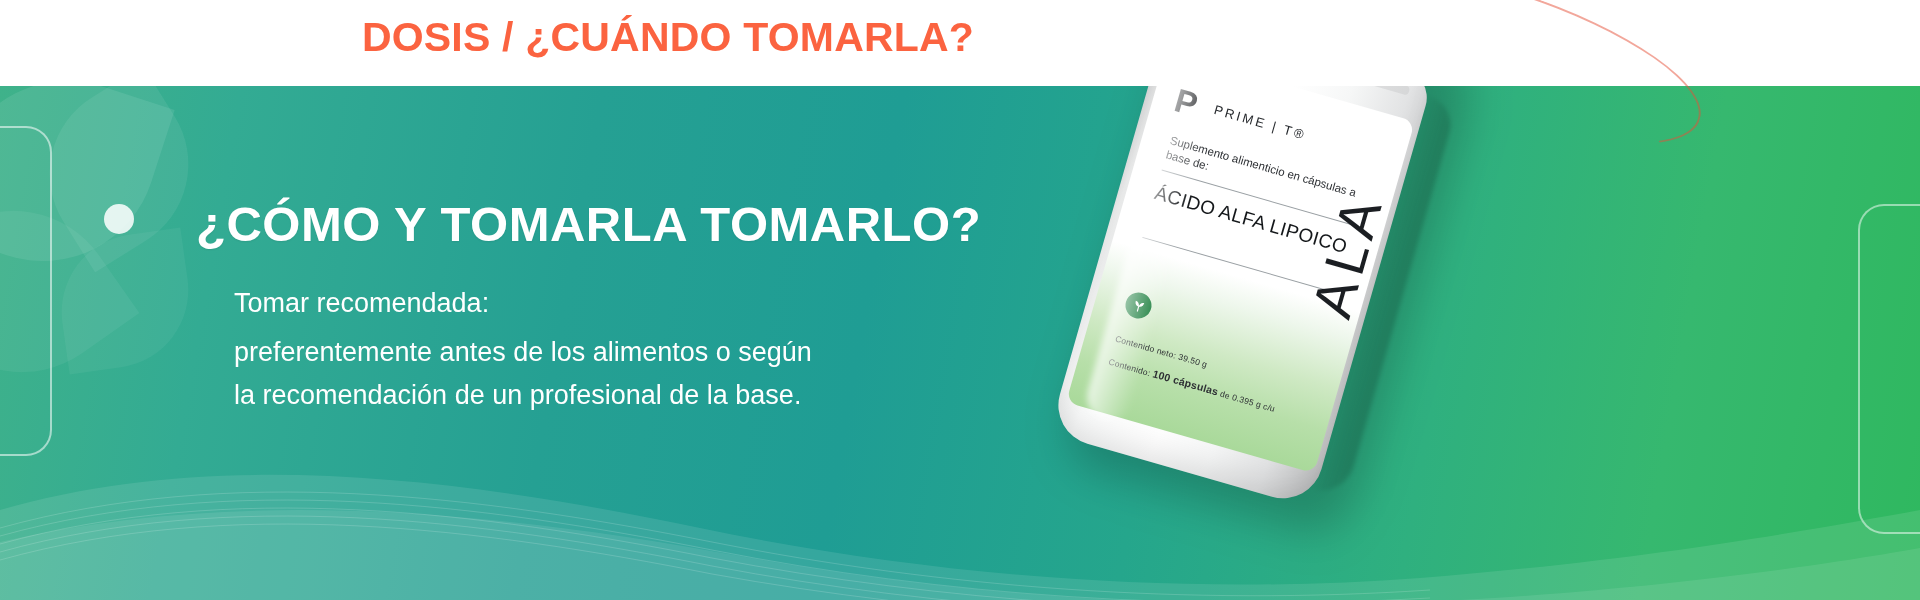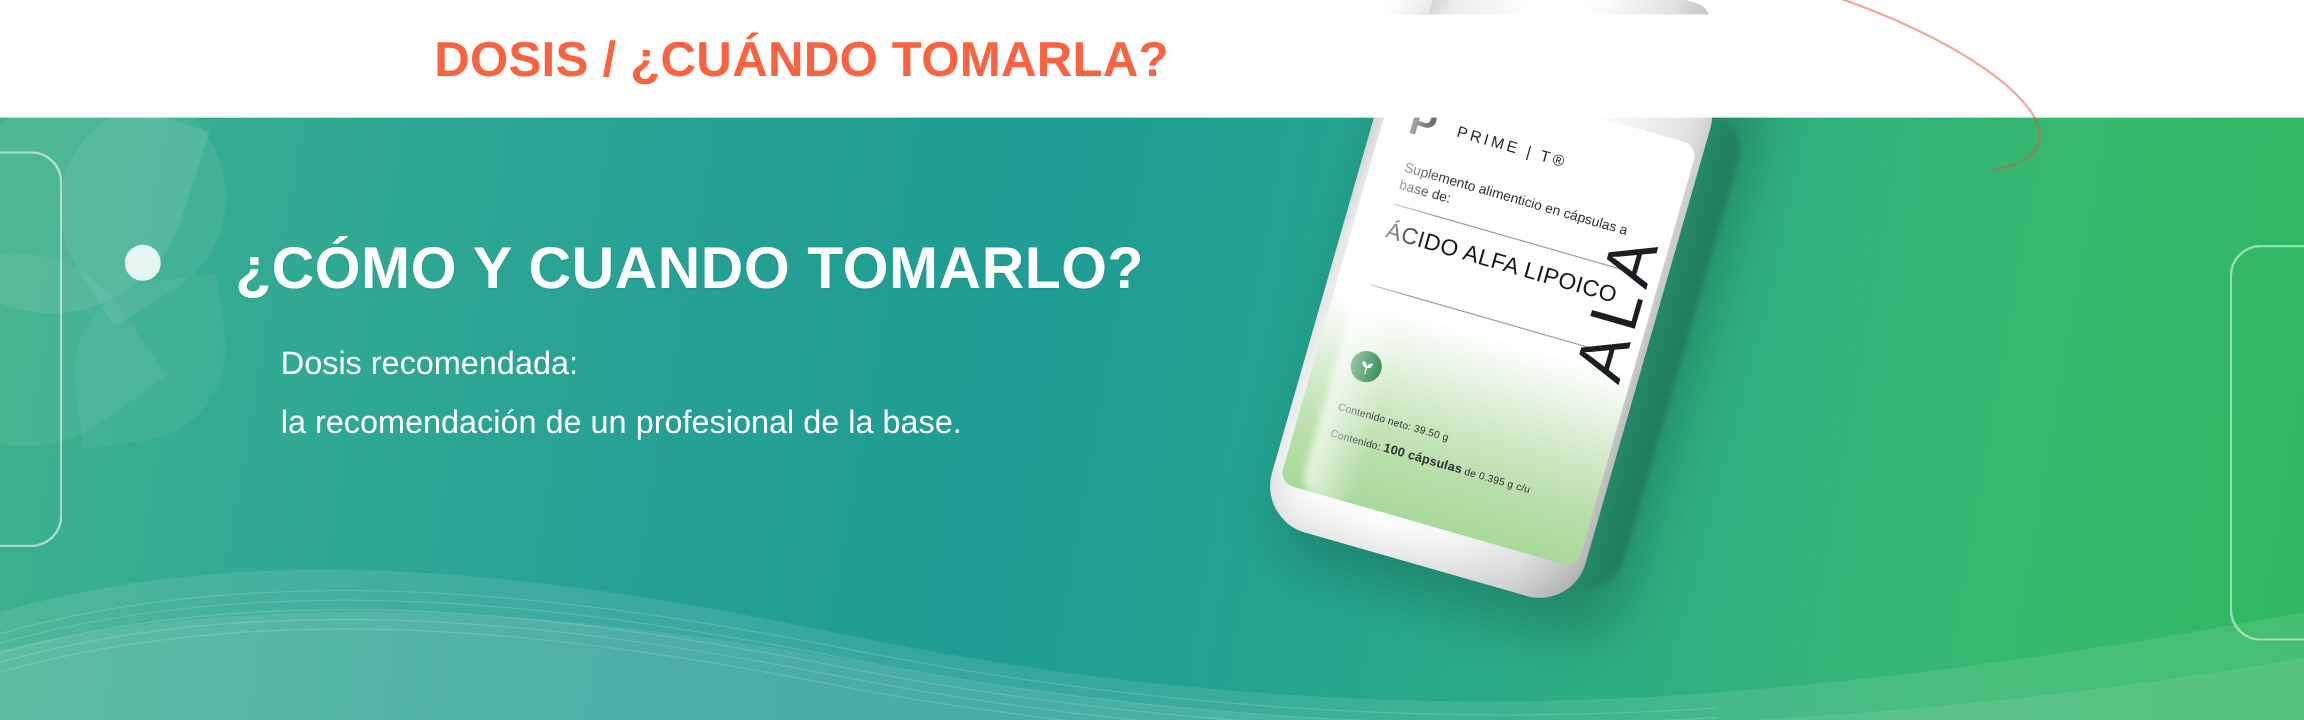--- a/index.html
+++ b/index.html
@@ -11,21 +11,21 @@
   #stage {
     position:relative;
     width:1920px;
     height:600px;
     background:#ffffff;
     overflow:hidden;
   }
 
   
   .top-band {
-    position:absolute; left:0; top:12px; width:1920px; height:86px;
+    position:absolute; left:0; top:0; width:1920px; height:86px;
     background:#ffffff;
     z-index:6;
   }
   .top-title {
     position:absolute; left:0; top:14px; width:1336px;
     text-align:center;
     font-size:41px;
     font-weight:bold;
     letter-spacing:0.2px;
     color:#fb6340;
@@ -256,24 +256,25 @@
       <path d="M0,182 C240,126 500,152 740,196 C980,240 1220,252 1460,240 C1670,228 1830,204 1920,188 L1920,240 L0,240 Z" fill="rgba(255,255,255,0.09)"></path>
       <g stroke="rgba(255,255,255,0.16)" fill="none" stroke-width="1">
         <path d="M0,168 C230,104 480,136 712,182 C944,228 1190,246 1430,230"></path>
         <path d="M0,176 C230,112 480,144 712,190 C944,236 1190,252 1430,238"></path>
         <path d="M0,184 C230,120 480,152 712,198 C944,242 1190,258 1430,246"></path>
         <path d="M0,192 C230,128 480,160 712,206 C944,250 1190,264 1430,254"></path>
         <path d="M0,200 C230,136 480,168 712,214 C944,256 1190,270 1430,262"></path>
       </g>
     </svg>
 
-    <div class="heading">¿CÓMO Y CUANDO TOMARLO?</div>
+    <div class="heading">¿CÓMO Y TOMARLA TOMARLO?</div>
 
     <div class="body-block">
-      <div class="ln first">Dosis recomendada:</div>
+      <div class="ln first">Tomar recomendada:</div>
+      <div class="ln">preferentemente antes de los alimentos o según</div>
       <div class="ln">la recomendación de un profesional de la base.</div>
     </div>
   </div>
 
   <div class="red-arc"></div>
 
   <div class="bottle-photo">
     <div class="bottle-rot">
       <div class="bottle-shadow"></div>
       <div class="bottle-body"></div>

